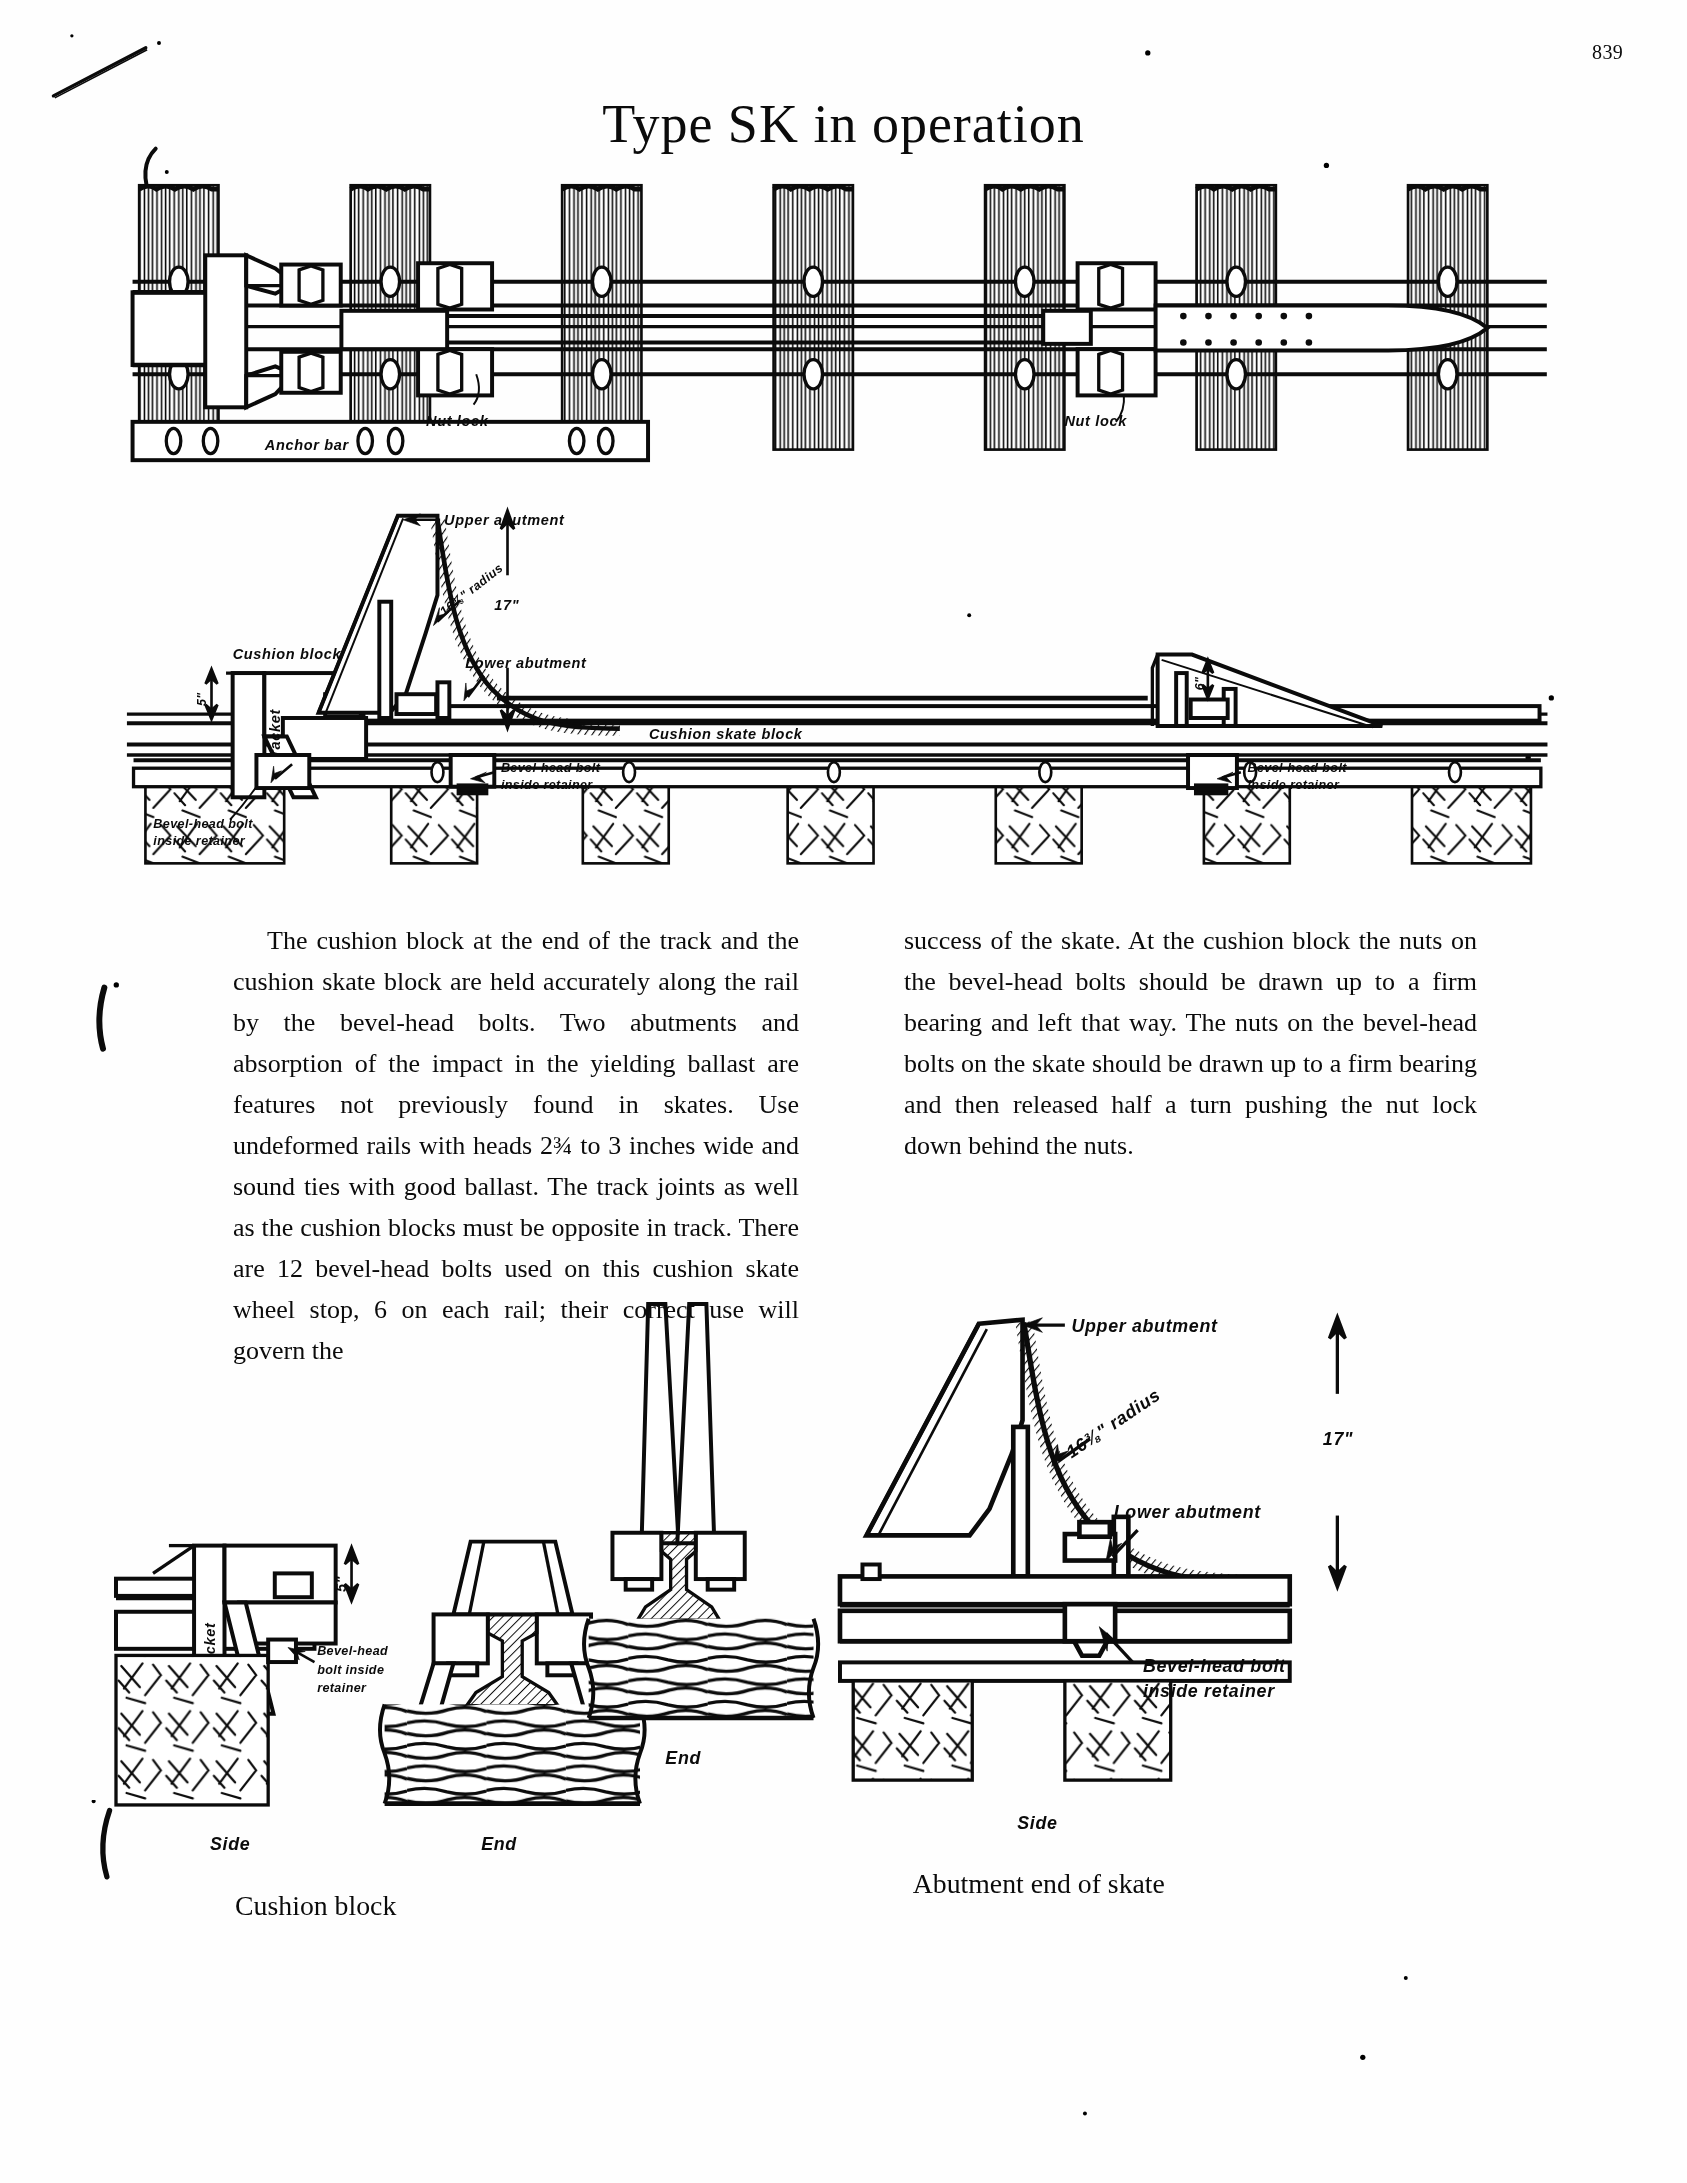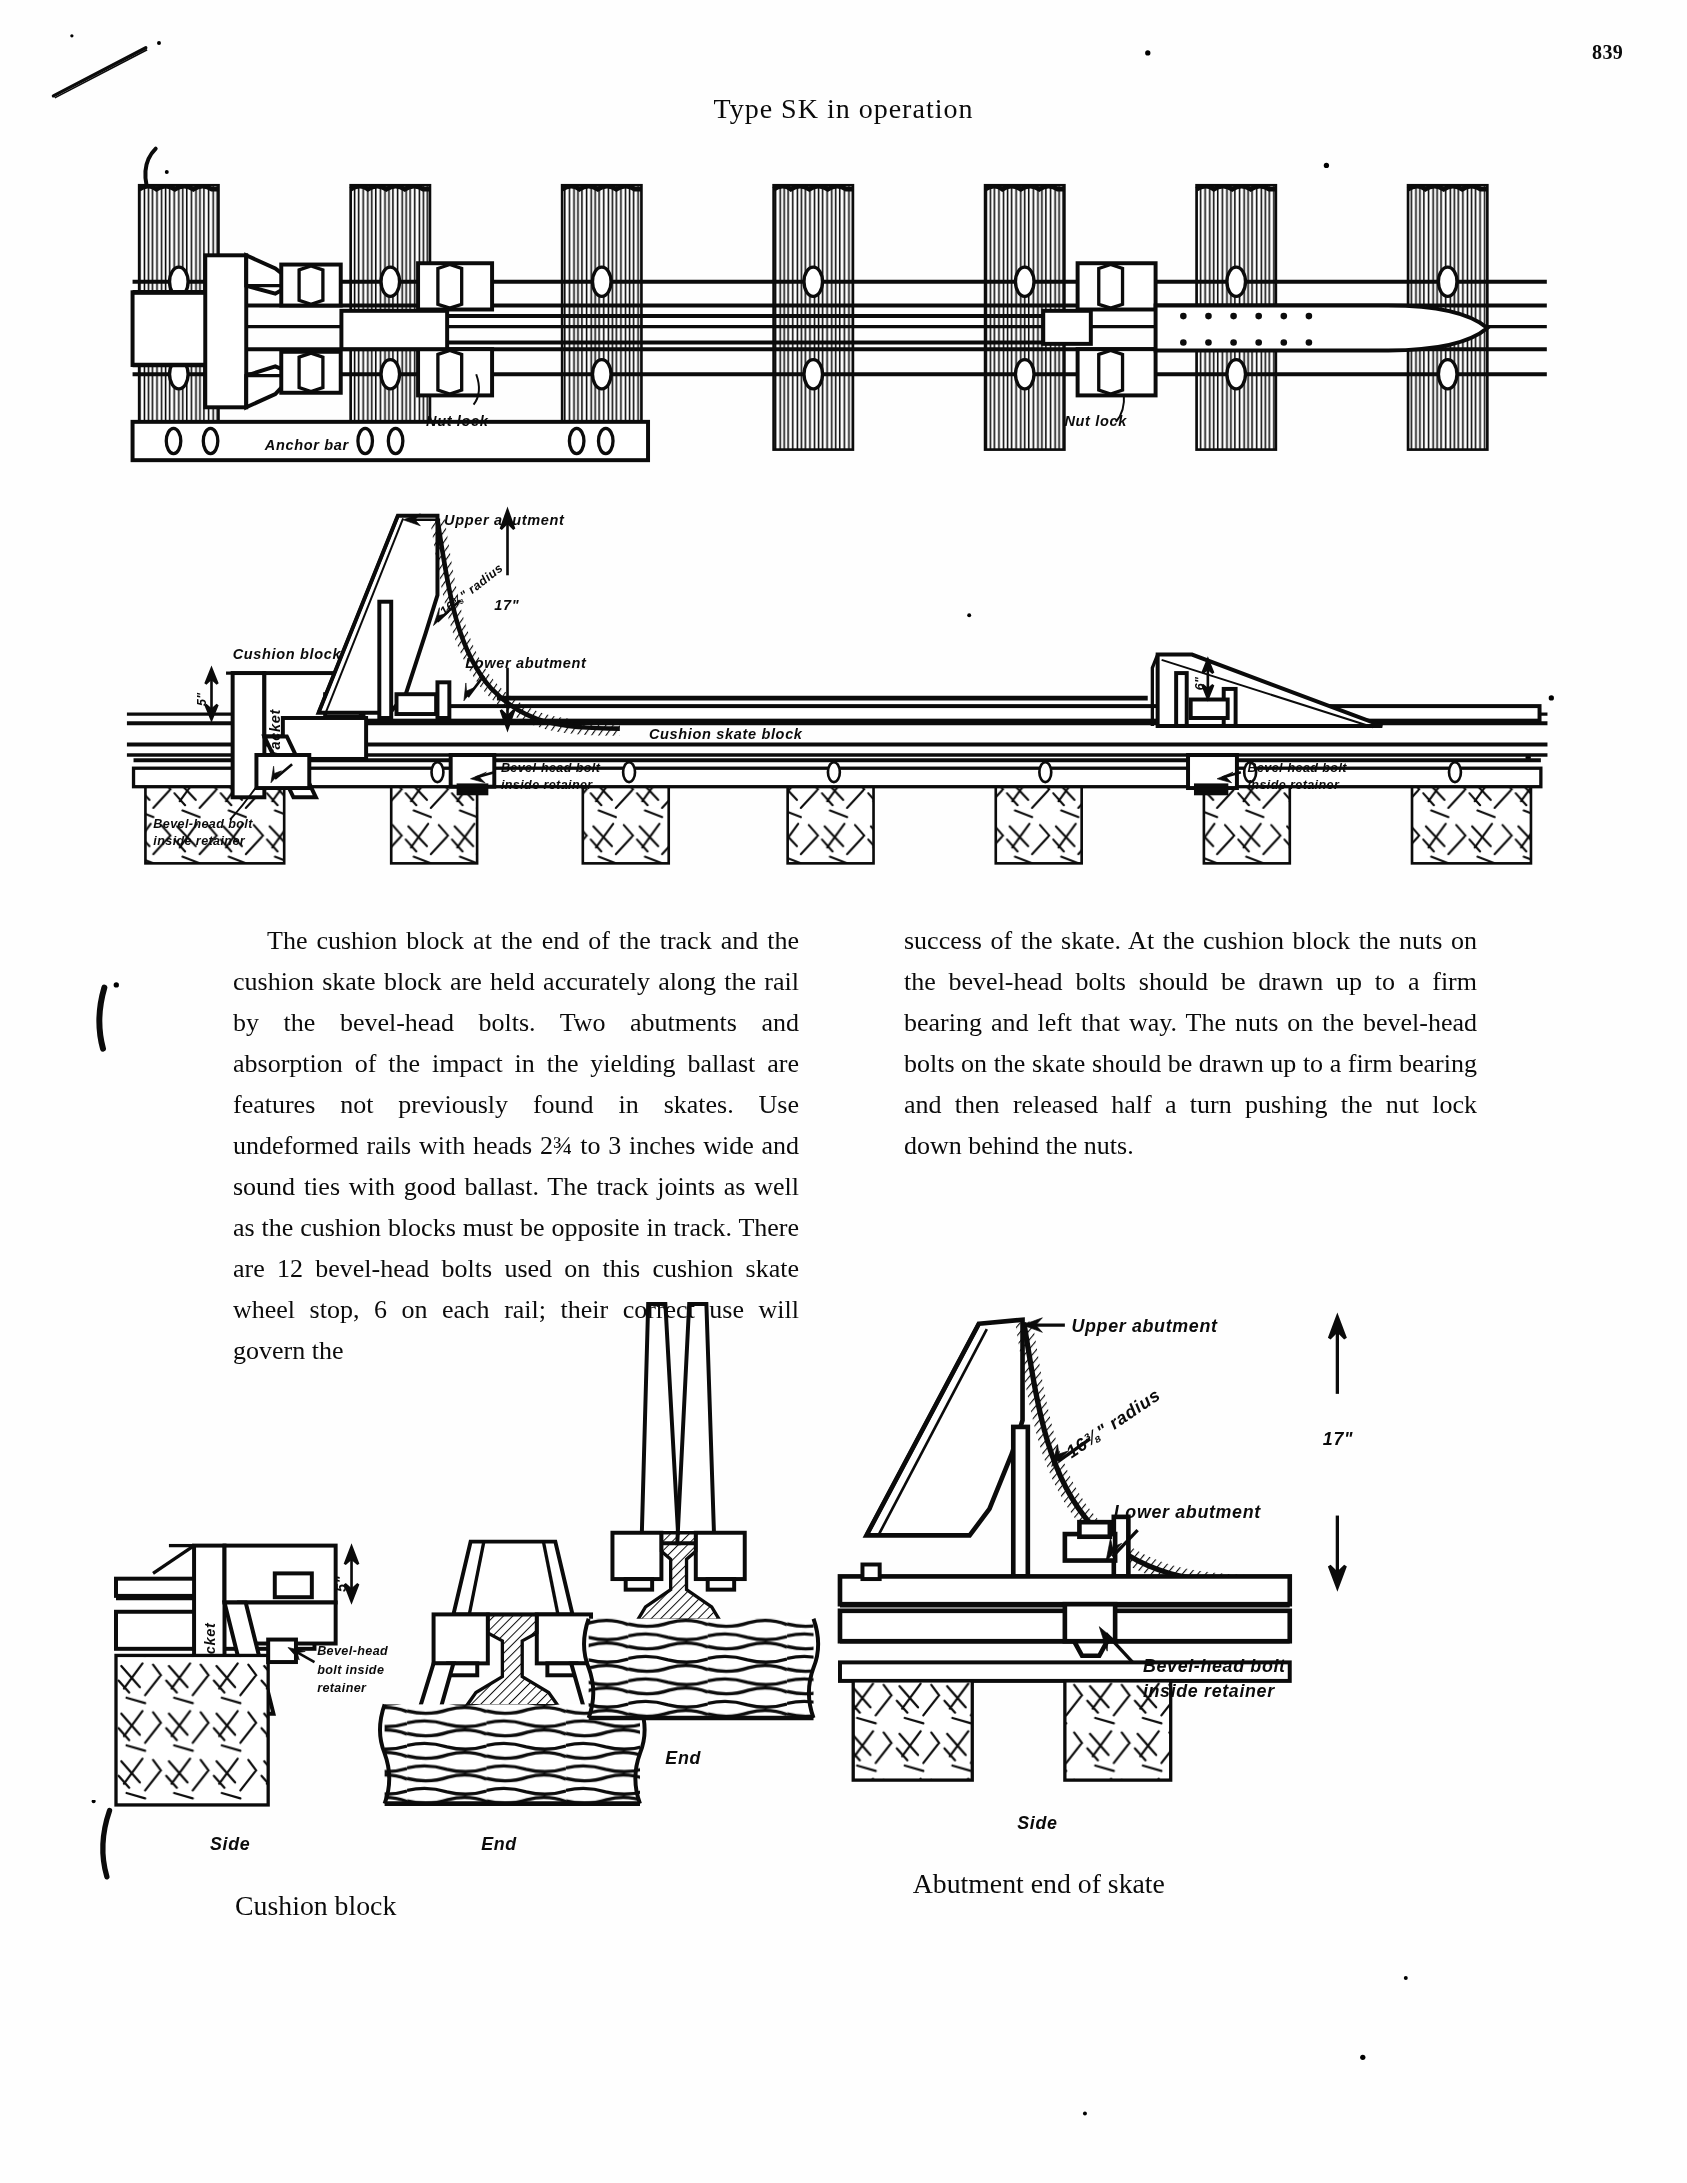--- a/index.html
+++ b/index.html
@@ -2,25 +2,25 @@
 <html style="font-size:10.6px"><head>
 <meta charset="utf-8">
 <style>
   html,body{margin:0;padding:0;background:#fff;}
   body{width:1687px;height:2183px;position:relative;overflow:hidden;
        font-family:"Liberation Serif",serif;color:#0b0b0b;}
 
   
   #page{position:absolute;inset:0;background:#fefefe;}
 
-  .folio{position:absolute;right:64px;top:41px;font-size:20px;font-weight:700;
+  .folio{position:absolute;right:64px;top:41px;font-size:20px;font-weight:400;
          letter-spacing:0.3px;font-family:"Liberation Serif",serif;}
 
   .page-title{position:absolute;left:0;right:0;top:93px;text-align:center;
-              font-size:28px;font-weight:400;letter-spacing:1px;
+              font-size:54px;font-weight:400;letter-spacing:1px;
               font-family:"Liberation Serif",serif;}
   .page-title span{display:inline-block;}
 
   
   .col{position:absolute;font-size:26px;line-height:41px;text-align:justify;
        text-justify:inter-word;font-family:"Liberation Serif",serif;}
   .col p{margin:8px;}
   .col .ind{display:inline-block;width:34px;}
   #col-left{left:225px;top:912px;width:582px;}
   #col-right{left:896px;top:912px;width:589px;}

